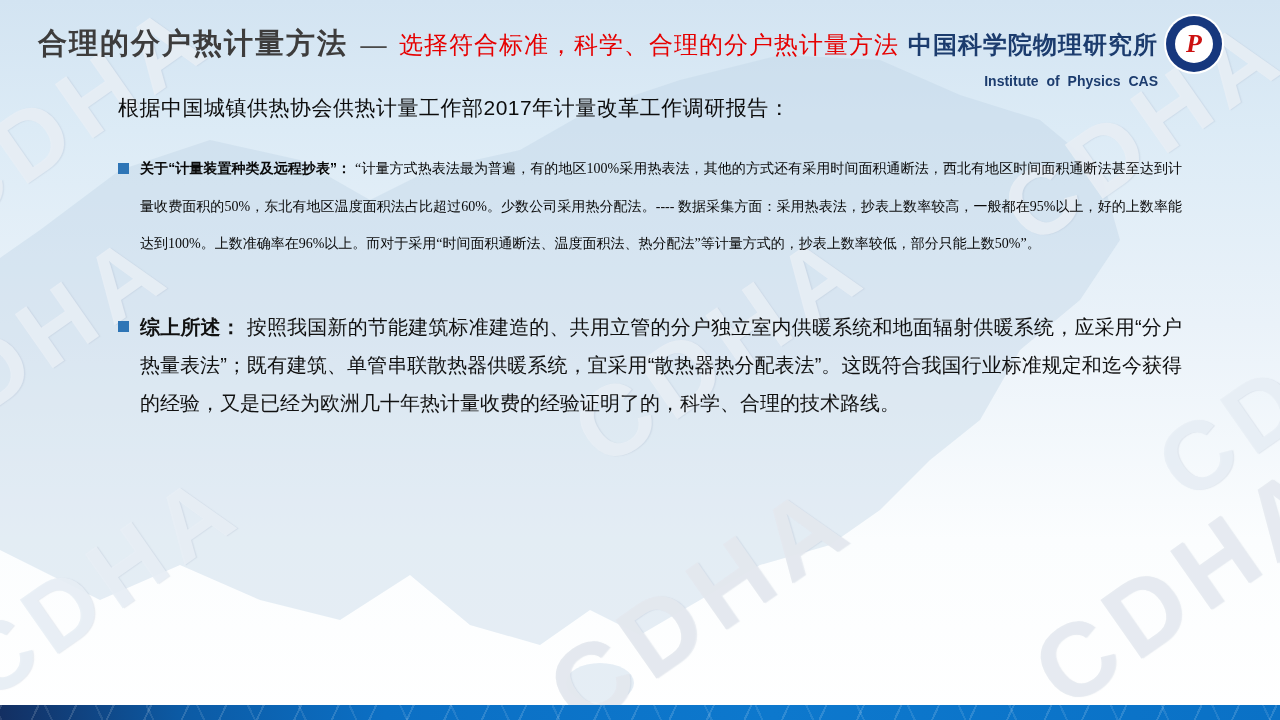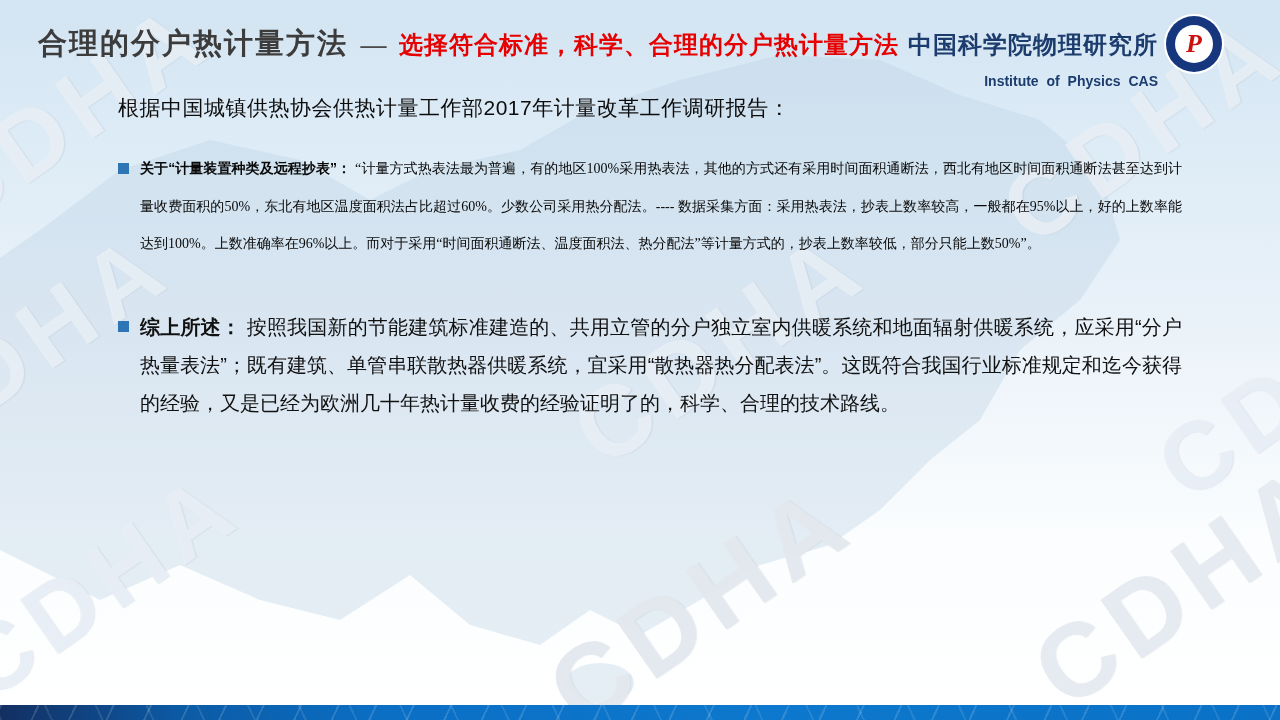--- a/index.html
+++ b/index.html
@@ -39,21 +39,21 @@
 
   
   .title-row { position:absolute; left:38px; top:24px; white-space:nowrap; }
   .title-main {
     font-family:"Liberation Serif", serif;
     font-weight:bold; font-size:29px; color:#3d3c3c; letter-spacing:2px;
   }
   .title-dash { font-family:"Liberation Serif", serif; font-weight:bold; font-size:26px; color:#4a4a4a; margin:0 8px; }
   .title-sub {
     font-family:"Liberation Serif", serif;
-    font-weight:bold; font-size:24px; color:#e60000; letter-spacing:1px;text-align:right;
+    font-weight:normal; font-size:24px; color:#e60000; letter-spacing:1px;text-align:right;
   }
 
   .org-block { position:absolute; right:122px; top:18px; text-align:right; color:#1c3c6e; }
   .org-cn { font-size:24px; font-weight:bold; letter-spacing:1px;margin-top:11px; }
   .org-en { font-size:14px; font-weight:bold; word-spacing:4px; margin-top:12px; }
 
   .logo {
     position:absolute; right:58px; top:16px;
     width:56px; height:56px; border-radius:50%;
     background:#16377d;

